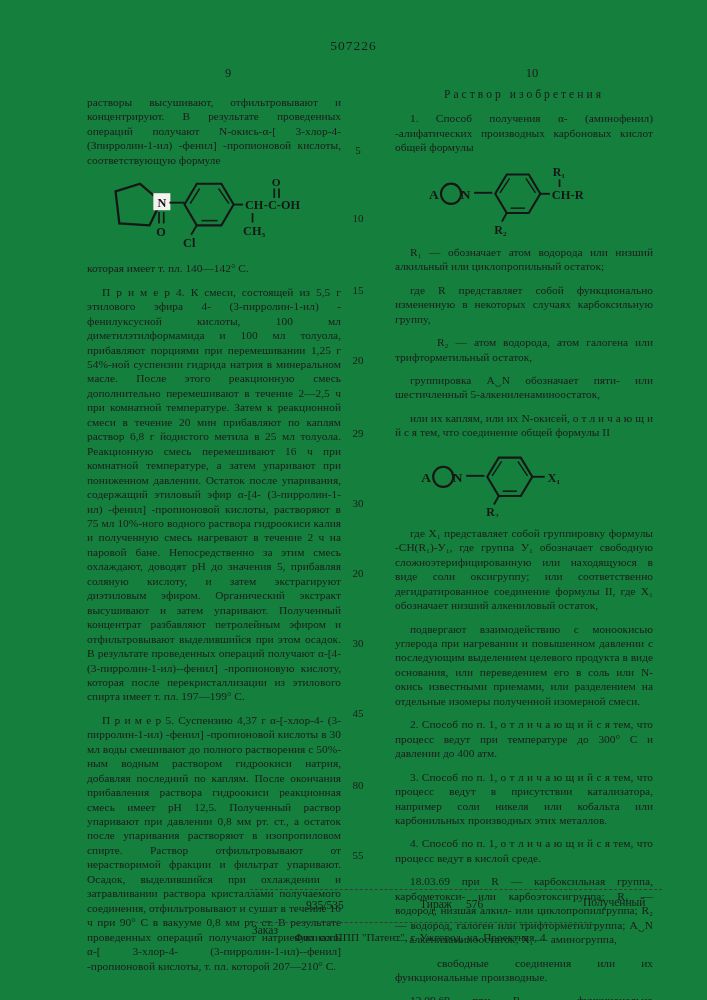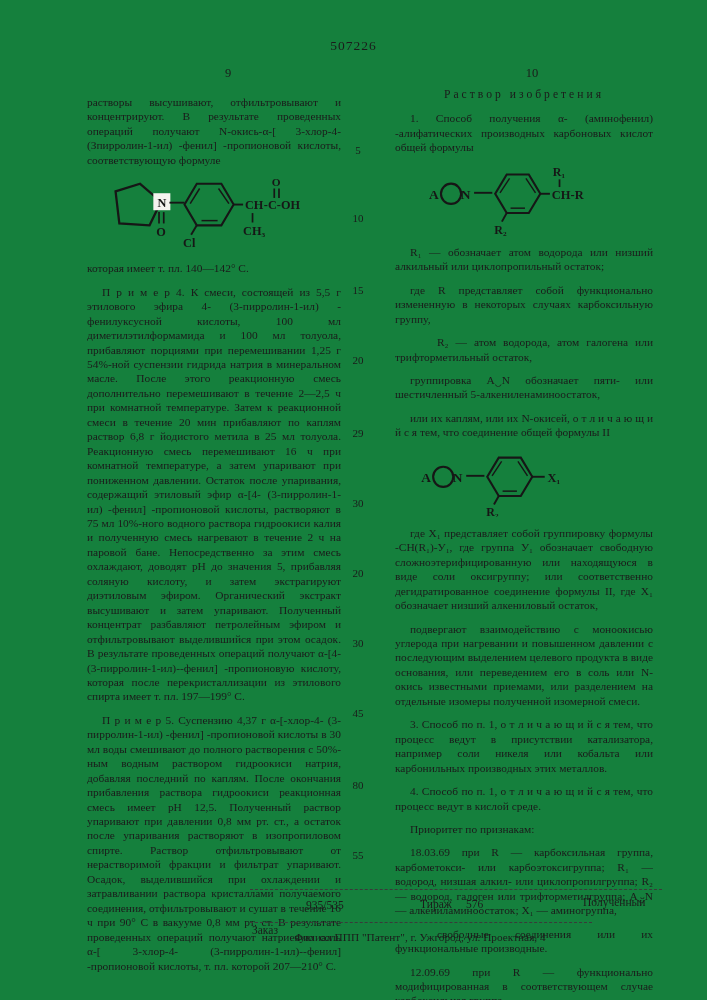--- a/index.html
+++ b/index.html
@@ -154,23 +154,23 @@
 
       <line x1="84" y1="49" x2="79" y2="58" stroke-width="2"></line>
       <text x="71" y="70" font-size="12.5">R₂</text>
 
       <line x1="119" y1="29" x2="132" y2="29" stroke-width="2"></line>
       <text x="135" y="34" font-size="13">X₁</text>
     </svg>
 
     <p class="ind">где X₁ представляет собой группировку формулы -CH(R₁)-У₁, где группа У₁ обозначает свободную сложноэтерифицированную или находящуюся в виде соли оксигруппу; или соответственно дегидратированное соединение формулы II, где X₁ обозначает низший алкениловый остаток,</p>
     <p class="ind">подвергают взаимодействию с моноокисью углерода при нагревании и повышенном давлении с последующим выделением целевого продукта в виде основания, или переведением его в соль или N-окись известными приемами, или разделением на отдельные изомеры полученной изомерной смеси.</p>
+    <p class="ind">2. Способ по п. 1, о т л и ч а ю щ и й с я  тем, что процесс ведут при температуре до 300° С и давлении до 400 атм.</p>
     <p class="ind">3. Способ по п. 1, о т л и ч а ю щ и й с я  тем, что процесс ведут в присутствии катализатора, например соли никеля или кобальта или карбонильных производных этих металлов.</p>
     <p class="ind">4. Способ по п. 1, о т л и ч а ю щ и й с я  тем, что процесс ведут в кислой среде.</p>
-    <p class="ind">Приоритет по признакам:</p>
     <p class="ind">18.03.69 при R — карбоксильная группа, карбометокси- или карбоэтоксигруппа; R₁ — водород, низшая алкил- или циклопропилгруппа; R₂ — водород, галоген или трифторметилгруппа; A‿N — алкениламиноостаток; X₁ — аминогруппа,</p>
     <p class="ind2">свободные соединения или их функциональные производные.</p>
     <p class="ind">12.09.69 при R — функционально модифицированная в соответствующем случае карбоксильная группа,</p>
     <p class="ind2">и для рацематов и оптически активных изомеров·</p>
   </div>
 
   <div class="footer-rule rule-1"></div>
   <span class="footer-item order">Заказ</span>
   <span class="footer-item order-val">935/535</span>
   <span class="footer-item tirazh">Тираж</span>

